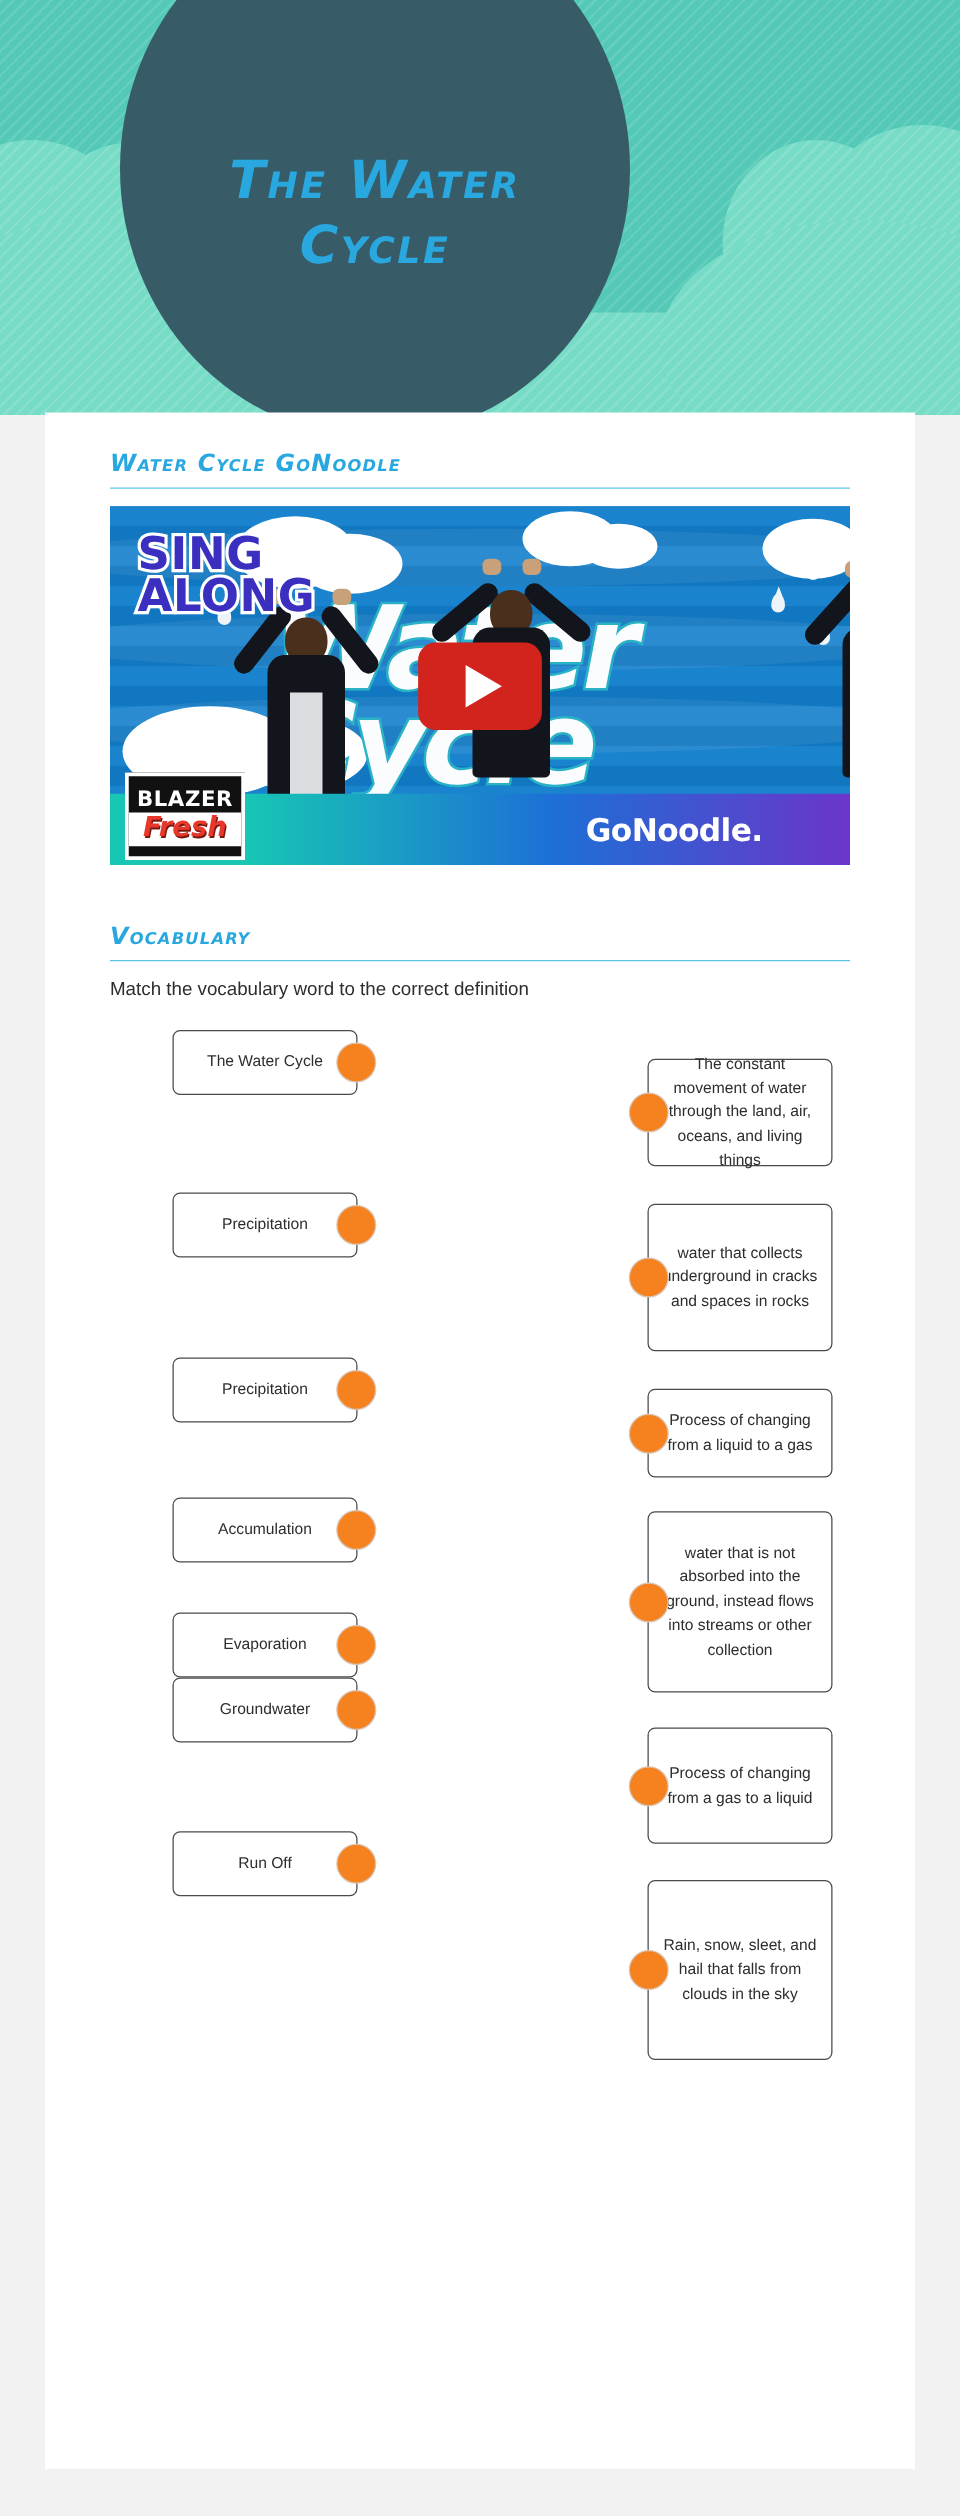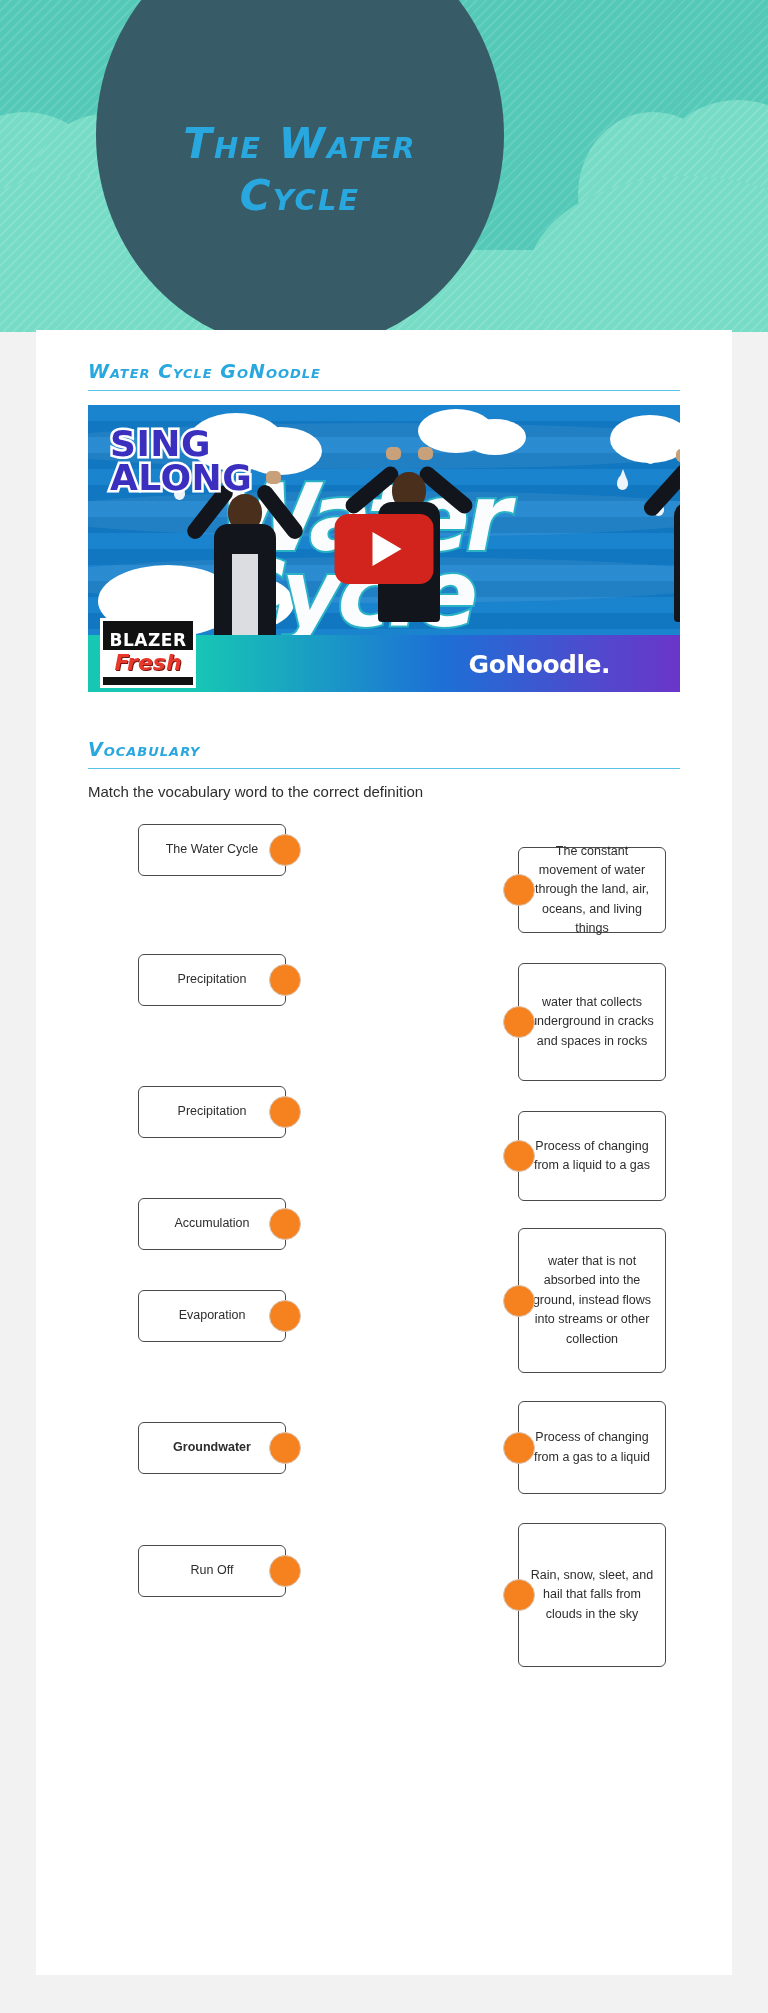--- a/index.html
+++ b/index.html
@@ -461,40 +461,40 @@
         <span class="dot dot-right"></span>
       </div>
       <div class="match-box term-box" style="margin-top:60px;text-align:right;">
         <span>Accumulation</span>
         <span class="dot dot-right"></span>
       </div>
       <div class="match-box term-box" style="margin-top:40px;">
         <span>Evaporation</span>
         <span class="dot dot-right"></span>
       </div>
-      <div class="match-box term-box" style="margin-top:80px;font-weight:bold;">
+      <div class="match-box term-box" style="">
         <span>Groundwater</span>
         <span class="dot dot-right"></span>
       </div>
       <div class="match-box term-box" style="margin-top:71px;">
         <span>Run Off</span>
         <span class="dot dot-right"></span>
       </div>
     </div>
 
     <div class="match-col" id="defs-col">
       <div class="match-box def-box" style="margin-top:29px; height:86px;">
         <span>The constant movement of water through the land, air, oceans, and living things</span>
         <span class="dot dot-left"></span>
       </div>
       <div class="match-box def-box" style="margin-top:30px; height:118px;">
         <span>water that collects underground in cracks and spaces in rocks</span>
         <span class="dot dot-left"></span>
       </div>
-      <div class="match-box def-box" style="margin-top:30px; height:90px;">
+      <div class="match-box def-box" style="margin-top:30px; height:71px;">
         <span>Process of changing from a liquid to a gas</span>
         <span class="dot dot-left"></span>
       </div>
       <div class="match-box def-box" style="margin-top:27px; height:145px;">
         <span>water that is not absorbed into the ground, instead flows into streams or other collection</span>
         <span class="dot dot-left"></span>
       </div>
       <div class="match-box def-box" style="margin-top:28px; height:93px;">
         <span>Process of changing from a gas to a liquid</span>
         <span class="dot dot-left"></span>

